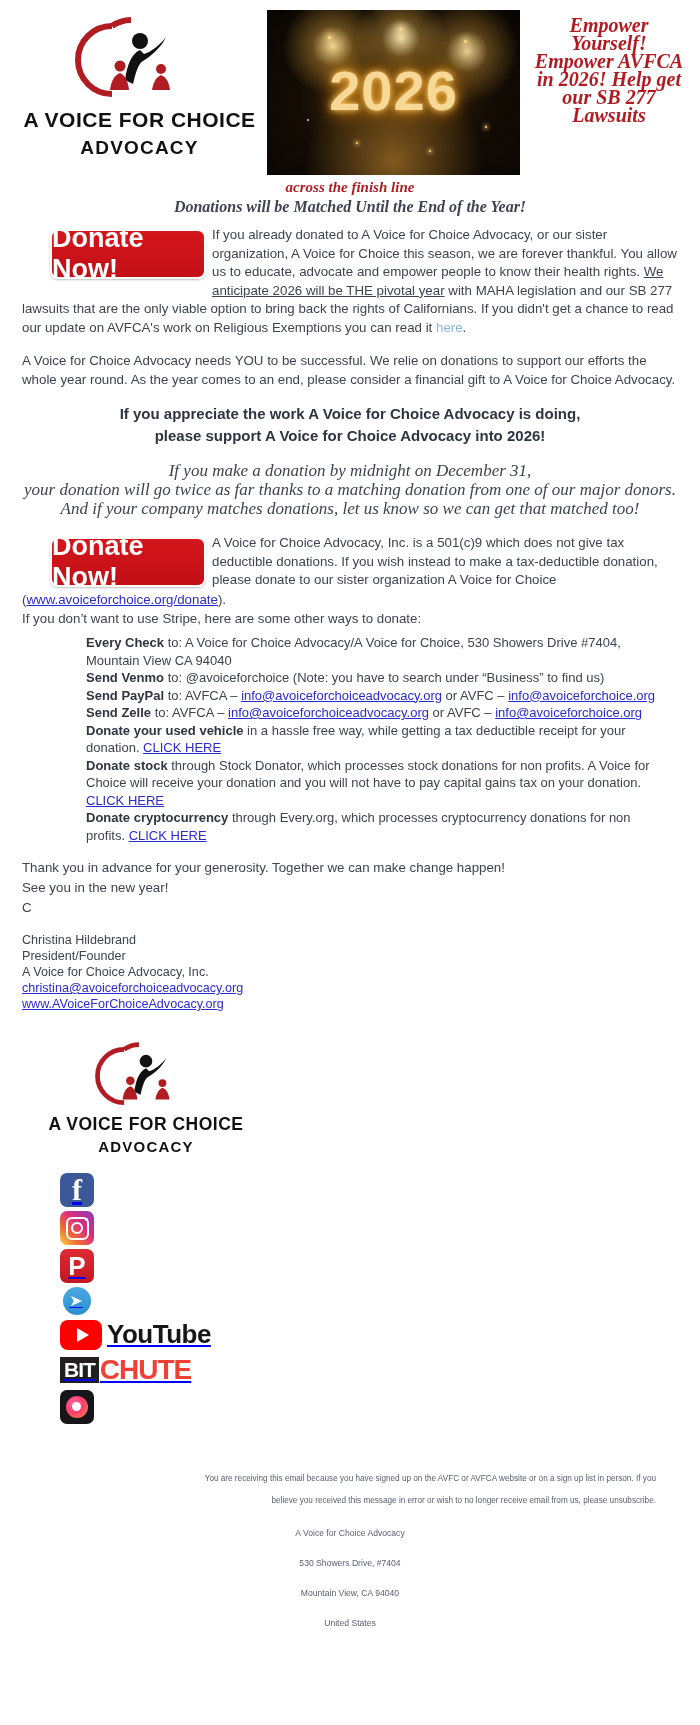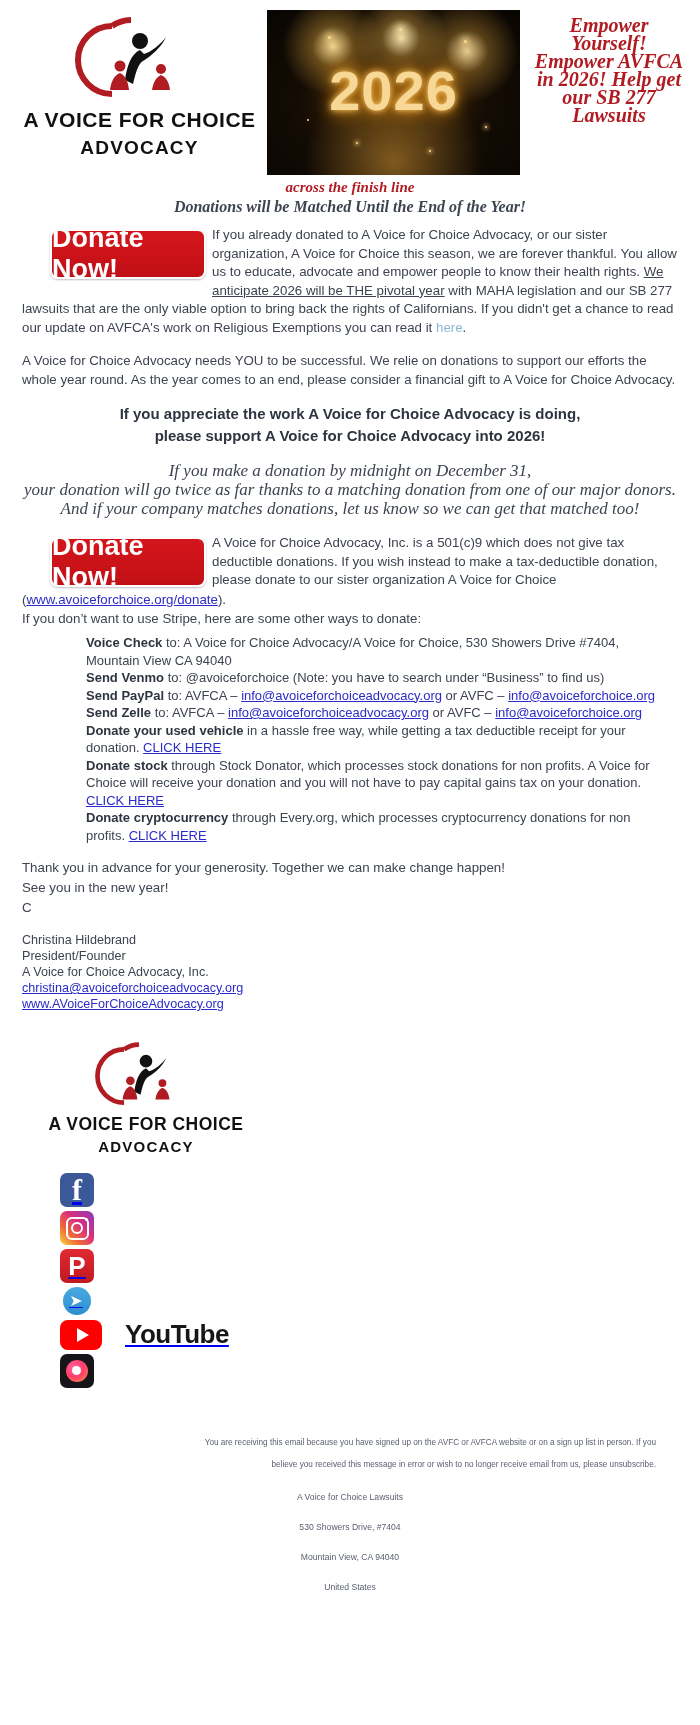--- a/index.html
+++ b/index.html
@@ -135,21 +135,21 @@
   .ig{background:linear-gradient(45deg,#f9d744 0%,#f06a35 30%,#d92e7f 60%,#8a3ab9 100%);}
   .ig .ring{width:19px;height:19px;border:2.5px solid #fff;border-radius:6px;position:relative;}
   .ig .ring:after{content:"";position:absolute;left:3.5px;top:3.5px;width:8px;height:8px;border:2.5px solid #fff;border-radius:50%;}
   .ig .ring:before{content:"";position:absolute;right:-1px;top:-1px;width:3px;height:3px;background:#fff;border-radius:50%;}
   .pa{background:linear-gradient(#e02a32,#c11822);color:#fff;font-family:"Liberation Sans",sans-serif;font-weight:bold;font-size:26px;line-height:26px;}
   .tg{width:28px;height:28px;border-radius:50%;background:linear-gradient(#4ca9e0,#2a8fd0);display:flex;align-items:center;justify-content:center;margin-left:3px;}
   .tg span{color:#fff;font-size:16px;line-height:16px;transform:translate(-1px,0);}
   .yt{display:flex;align-items:center;}
   .yt-badge{width:42px;height:30px;border-radius:8px;background:#ff0000;display:flex;align-items:center;justify-content:center;}
   .yt-tri{width:0;height:0;border-left:12px solid #fff;border-top:7px solid transparent;border-bottom:7px solid transparent;margin-left:3px;}
-  .yt-word{font-family:"Liberation Sans",sans-serif;font-weight:bold;font-size:26px;color:#171717;margin-left:23px;letter-spacing:-.5px;}
+  .yt-word{font-family:"Liberation Sans",sans-serif;font-weight:bold;font-size:26px;color:#171717;margin-left:5px;letter-spacing:-.5px;}
   .bc{display:flex;align-items:center;}
   .bc-bit{background:#231f20;color:#fff;font-family:"Liberation Sans",sans-serif;font-weight:bold;font-size:21px;padding:1px 4px;letter-spacing:-1px;}
   .bc-chute{font-family:"Liberation Sans",sans-serif;font-weight:bold;font-size:28px;color:#ef4136;letter-spacing:-1px;margin-left:1px;}
   .gab{width:34px;height:34px;border-radius:7px;background:#16161a;display:flex;align-items:center;justify-content:center;}
   .gab-in{width:22px;height:22px;border-radius:50%;background:radial-gradient(circle at 38% 34%,#ff6aa0 0%,#ff3d6e 45%,#ff8a3d 100%);position:relative;}
   .gab-in:after{content:"";position:absolute;left:6px;top:6px;width:9px;height:9px;border-radius:50%;background:#fff;}
 
   
   .legal{
     margin:44px 44px 0 44px;
@@ -229,21 +229,21 @@
     <div class="clear"></div>
     <div class="body-text" style="margin-top:0;">
       <span>(</span><a class="ulink" href="#">www.avoiceforchoice.org/donate</a><span>).</span>
     </div>
     <div class="body-text">If you don’t want to use Stripe, here are some other ways to donate:</div>
   </div>
 
   <div class="methods">
 
     <div>
-      <b>Voice Check</b><span> to: A Voice for Choice Advocacy/A Voice for Choice, 530 Showers Drive #7404, Mountain View CA 94040</span>
+      <b>Every Check</b><span> to: A Voice for Choice Advocacy/A Voice for Choice, 530 Showers Drive #7404, Mountain View CA 94040</span>
     </div>
 
     <div>
       <b>Send Venmo</b><span> to: @avoiceforchoice (Note: you have to search under “Business” to find us)</span>
     </div>
 
     <div>
       <b>Send PayPal</b><span> to: AVFCA – </span><a class="ulink" href="#">info@avoiceforchoiceadvocacy.org</a><span> or AVFC – </span><a class="ulink" href="#">info@avoiceforchoice.org</a>
     </div>
 
@@ -319,33 +319,37 @@
         </span>
     </a>
 
     <a class="soc yt" href="#">
       <span class="yt-badge">
           <span class="yt-tri"></span>
         </span>
       <span class="yt-word">YouTube</span>
     </a>
 
+    <a class="soc bc" href="#">
+      <span class="bc-bit">BIT</span>
+      <span class="bc-chute">CHUTE</span>
+    </a>
 
     <a class="soc" href="#">
       <span class="gab">
           <span class="gab-in"></span>
         </span>
     </a>
   </div>
 
   <div class="legal">
     <div>You are receiving this email because you have signed up on the AVFC or AVFCA website or on a sign up list in person.  If you</div>
     <div>believe you received this message in error or wish to no longer receive email from us, please unsubscribe.</div>
   </div>
 
   <div class="addr">
-    <div>A Voice for Choice Lawsuits</div>
+    <div>A Voice for Choice Advocacy</div>
     <div>530 Showers Drive, #7404</div>
     <div>Mountain View, CA 94040</div>
     <div>United States</div>
   </div>
 
 </div>
 
 </body></html>

